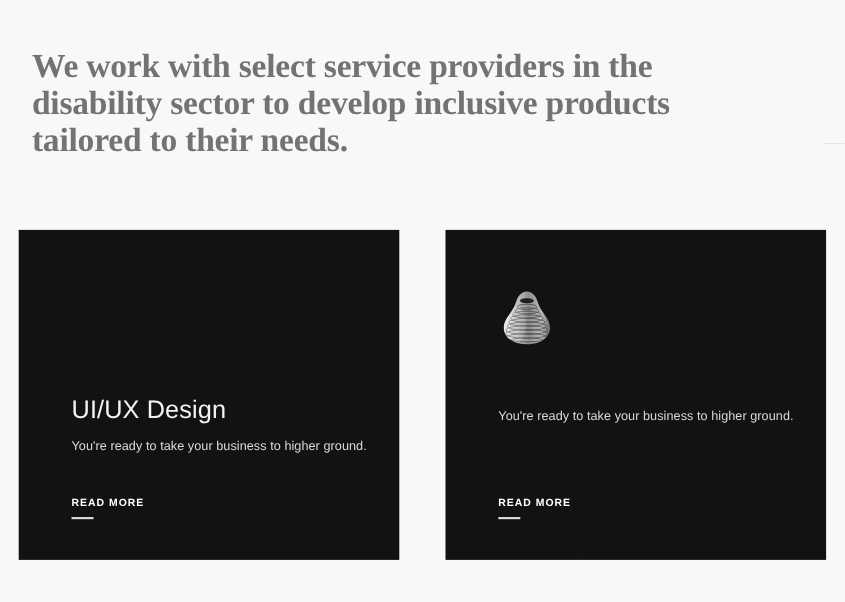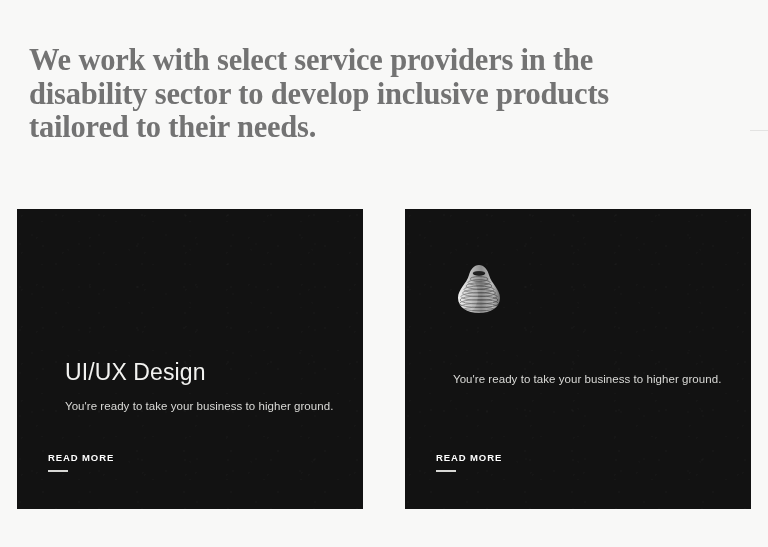--- a/index.html
+++ b/index.html
@@ -109,21 +109,21 @@
     font-family:"Liberation Sans", sans-serif;
     font-size:11.5px;
     line-height:16px;
     letter-spacing:0.05px;
     color:#d9d9d6;
     font-weight:400;
   }
 
   .card-cta {
     position:absolute;
-    left:31px;
+    left:48px;
     top:243px;
   }
 
   .cta-label {
     display:block;
     font-family:"Liberation Sans", sans-serif;
     font-size:9.5px;
     font-weight:700;
     letter-spacing:0.9px;
     color:#ffffff;

